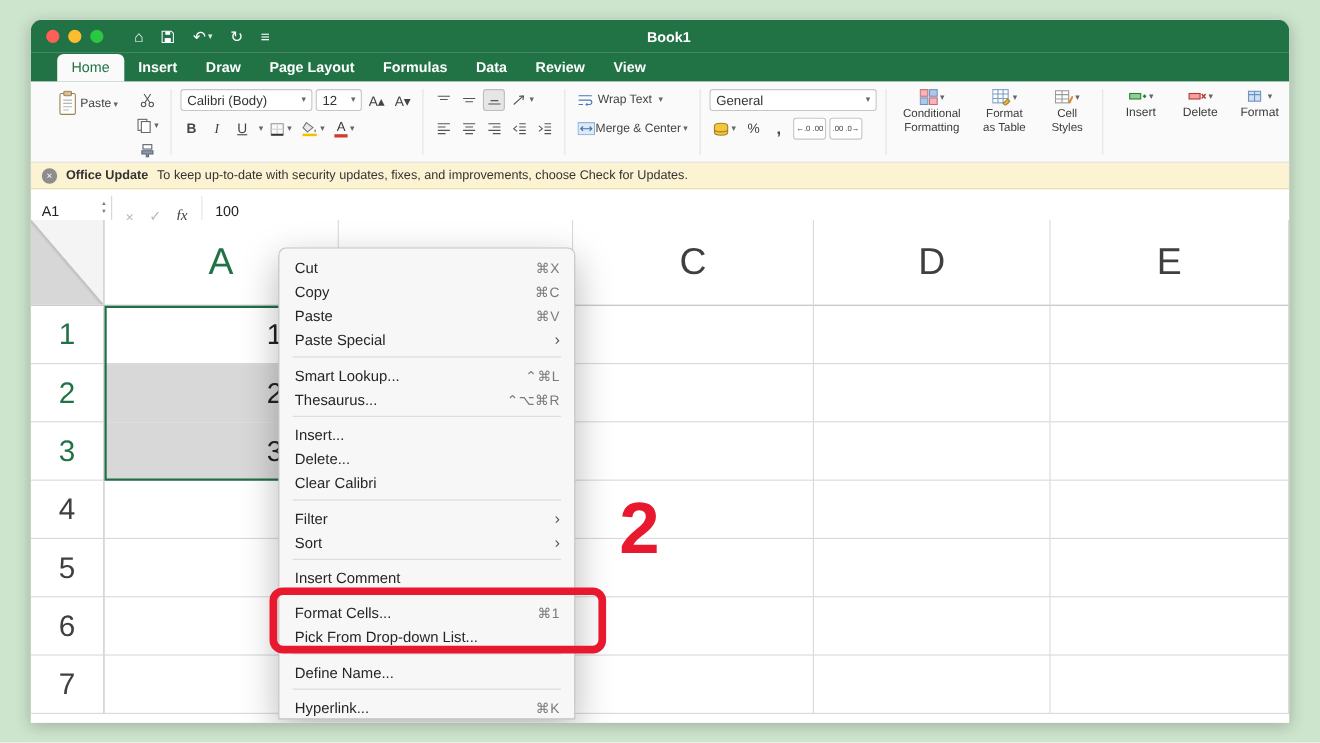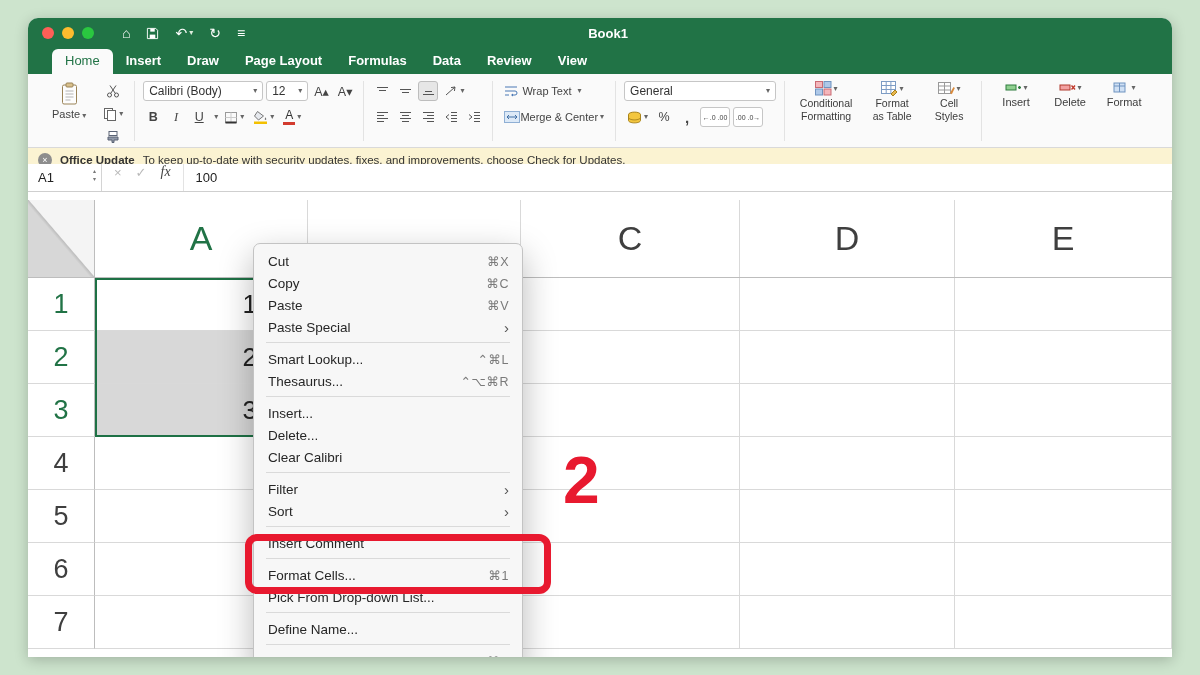--- a/index.html
+++ b/index.html
@@ -26,21 +26,21 @@
              display:flex; align-items:flex-end; padding-left:24px; z-index:3; }
   .tab { color:#fff; font-size:13px; font-weight:600; padding:4px 13px 6px; border-radius:6px 6px 0 0; }
   .tab.active { background:#fafafa; color:#217346; font-weight:400; }
 
   
   .ribbon { position:absolute; left:0; top:56px; width:100%; height:74px; background:#fafafa;
             border-bottom:1px solid #d9d9d9; display:flex; align-items:stretch; padding:5px 0 4px 10px; overflow:hidden; }
   .rgroup { display:flex; flex-direction:column; gap:6px; padding:2px 8px; flex-shrink:0; }
   .rsep { width:1px; background:#e3e3e3; margin:2px 0; flex-shrink:0; }
   .rrow { display:flex; align-items:center; gap:3px; }
-  .bigbtn { display:flex; flex-direction:column; align-items:center; gap:2px; font-size:11px; color:#444; padding:1px 6px; }
+  .bigbtn { display:flex; flex-direction:row; align-items:center; gap:2px; font-size:11px; color:#444; padding:1px 6px; }
   .minicol { display:flex; flex-direction:column; gap:3px; }
   .sbtn { height:20px; min-width:20px; display:inline-flex; align-items:center; justify-content:center;
           font-size:12.5px; color:#444; border:1px solid transparent; border-radius:3px; padding:0 2px; }
   .sbtn.pressed { background:#e6e6e6; border-color:#bdbdbd; }
   .sbtn.b{font-weight:700;} .sbtn.i{font-style:italic; font-family:"Liberation Serif",serif;}
   .sbtn.u{text-decoration:underline;}
   .dd { font-size:8px; color:#666; margin-left:2px; line-height:1; }
   .combo { height:20px; border:1px solid #c6c6c6; background:#fff; border-radius:3px; display:inline-flex;
            align-items:center; justify-content:space-between; padding:0 5px; font-size:12px; color:#333; overflow:hidden; white-space:nowrap; }
   .fontcolor { display:inline-flex; flex-direction:column; align-items:center; gap:1px; }
@@ -56,22 +56,22 @@
 
   
   .updatebar { position:absolute; left:0; top:130px; width:100%; height:24px; background:#fbf3d2;
                border-bottom:1px solid #e6dcab; display:flex; align-items:center; gap:8px;
                padding-left:10px; font-size:11.5px; color:#333; }
   .upicon { width:14px; height:14px; border-radius:50%; background:#8d8d8d; color:#fff; font-size:9px;
             display:inline-flex; align-items:center; justify-content:center; flex-shrink:0; }
   .uptitle { font-weight:700; }
 
   
-  .formulabar { position:absolute; left:0; top:146px; width:100%; height:28px; background:#fff;
-                border-bottom:1px solid #cfcfcf; display:flex; align-items:flex-start; }
+  .formulabar { position:absolute; left:0; top:160px; width:100%; height:28px; background:#fff;
+                border-bottom:1px solid #cfcfcf; display:flex; align-items:flex-end; }
   .namebox { width:74px; height:100%; border-right:1px solid #d4d4d4; display:flex; align-items:center;
              padding-left:10px; font-size:13px; color:#222; position:relative; }
   .stepper { position:absolute; right:5px; top:3px; display:flex; flex-direction:column; font-size:6px;
              color:#777; line-height:1.4; text-align:center; }
   .fb-icons { display:flex; align-items:center; gap:14px; padding:0 12px; font-size:13px; color:#b9b9b9; }
   .fx { font-family:"Liberation Serif",serif; font-style:italic; color:#444; font-size:14px; }
   .fb-value { font-size:13px; color:#222; padding-left:12px; border-left:1px solid #e3e3e3; height:100%;
               display:flex; align-items:center; }
 
   
@@ -87,21 +87,21 @@
              display:flex; align-items:center; justify-content:center; font-size:27px; color:#3f3f3f; }
   .rowhead.sel { color:#217346; }
   .cell { border-right:1px solid #d9d9d9; border-bottom:1px solid #d9d9d9; display:flex; align-items:center;
           justify-content:flex-end; font-size:26px; color:#222; padding-right:50px; flex-shrink:0; }
   .cell.shade { background:#d8d8d8; }
   .wA{width:213px;} .wB{width:213px;} .wC{width:219px;} .wD{width:215px;} .wE{width:217px;}
   .selbox { position:absolute; left:67px; top:78px; width:213px; height:159px;
             border:2px solid #1e7145; pointer-events:none; }
 
   
-  .ctxmenu { position:absolute; left:225px; top:225px; width:270px; height:429px; background:#f7f7f7;
+  .ctxmenu { position:absolute; left:225px; top:207px; width:270px; height:429px; background:#f7f7f7;
              border:1px solid #c3c3c3; border-radius:7px 7px 0 0; box-shadow:0 12px 34px rgba(0,0,0,.28);
              padding-top:6px; font-size:13.5px; color:#262626; overflow:hidden; z-index:5; }
   .mi { height:22px; display:flex; align-items:center; justify-content:space-between; padding:0 13px 0 14px; }
   .mi .sc { color:#7a7a7a; font-size:12.5px; letter-spacing:.5px; }
   .mi .sub { color:#555; font-size:15px; line-height:1; }
   .msep { height:1px; background:#dadada; margin:4px 12px 5px; }
 
   
   .hlbox { position:absolute; left:217px; top:516px; width:306px; height:60px;
            border:7px solid #e8192f; border-radius:12px; z-index:9; pointer-events:none; }

